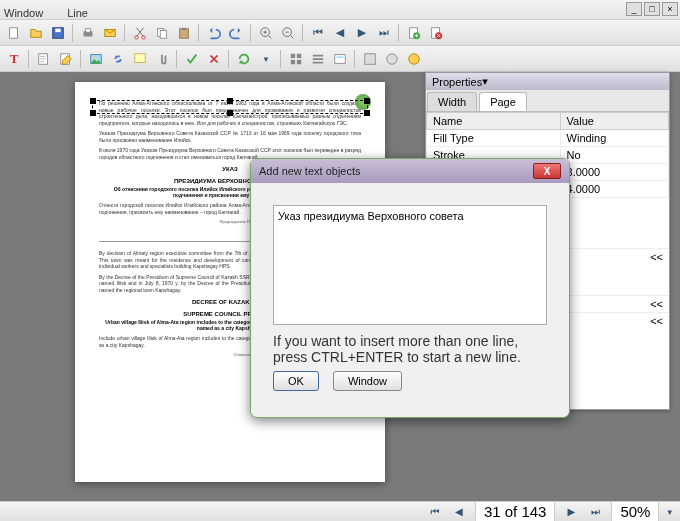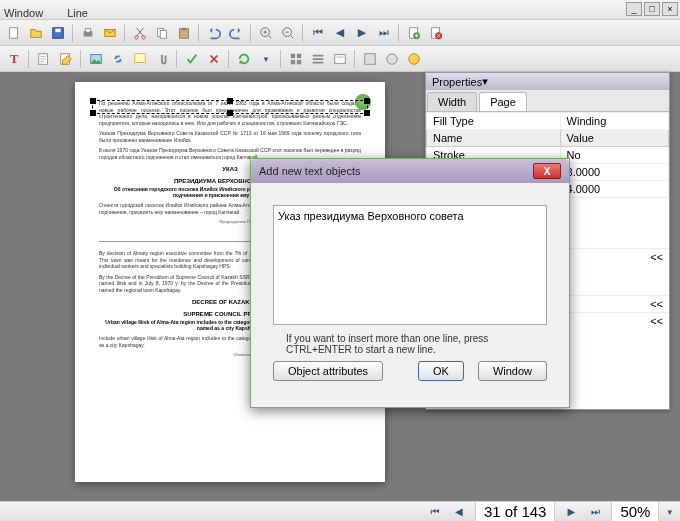--- a/index.html
+++ b/index.html
@@ -24,26 +24,26 @@
 .sig{font-size:4px;text-align:right;color:#555;margin:4px 0}
 .props{position:absolute;right:10px;top:72px;width:245px;background:#f0f0f0;border:1px solid #999;box-shadow:0 1px 4px rgba(0,0,0,.3)}
 .props-title{background:linear-gradient(#dde,#bbc);padding:2px 6px;font-size:11px;display:flex;justify-content:flex-start;align-items:center}
 .props-tabs{display:flex;background:#e8e8e8;border-bottom:1px solid #bbb}
 .ptab{padding:3px 10px;border:1px solid #bbb;border-bottom:none;background:#ddd;margin:2px 1px 0;border-radius:3px 3px 0 0}
 .ptab.active{background:#fff}
 .props-table{width:100%;border-collapse:collapse}
 .props-table th{background:#eee;text-align:left;padding:2px 6px;border:1px solid #ccc;font-weight:normal}
 .props-table td{padding:2px 6px;border:1px solid #eee;background:#fff}
 .extra-row{padding:2px 6px;background:#fff;border-top:1px solid #eee;display:flex;justify-content:space-between}
-.dialog{position:absolute;left:250px;top:158px;width:320px;background:#f0f0f0;border:1px solid #7a6;box-shadow:0 3px 12px rgba(0,0,0,.5);border-radius:0}
+.dialog{position:absolute;left:250px;top:158px;width:320px;background:#f0f0f0;border:1px solid #7a6;box-shadow:0 3px 12px rgba(0,0,0,.5);border-radius:7px}
 .dlg-title{background:linear-gradient(#c9bfd6,#a99bc0);padding:4px 8px;border-radius:4px 4px 0 0;display:flex;justify-content:space-between;align-items:center;color:#222}
 .dlg-close{width:28px;height:16px;background:linear-gradient(#e77,#c33);border:1px solid #822;border-radius:2px;color:#fff;display:flex;align-items:center;justify-content:center;font-size:10px;font-weight:bold}
 .dlg-body{padding:22px}
 .dlg-ta{width:100%;height:120px;border:1px solid #aaa;background:#fff;padding:4px;font-size:11px;resize:none}
-.dlg-hint{font-size:10px;color:#333;margin:6px 13px}
+.dlg-hint{font-size:14px;color:#333;margin:6px 0}
 .dlg-btns{display:flex;justify-content:space-between;align-items:center;padding:0 0 4px}
 .btn{padding:3px 14px;background:linear-gradient(#fefefe,#e0e0e0);border:1px solid #888;border-radius:3px}
 .btn.primary{border:1px solid #46a}
 .statusbar{position:absolute;bottom:0;left:0;right:0;height:20px;background:linear-gradient(#f4f4f4,#e0e0e0);border-top:1px solid #ccc;display:flex;align-items:center;justify-content:flex-end;padding:0 8px;gap:8px}
 .nav-btn{width:16px;height:14px;display:flex;align-items:center;justify-content:center;color:#357;font-size:10px}
 .status-field{border:1px solid #ccc;background:#fff;padding:1px 8px;font-size:15px}
 .chev{color:#357;font-size:9px}
 </style>
 </head>
 <body>
@@ -303,26 +303,26 @@
     <span>Properties</span>
     <span>▾</span>
   </div>
   <div class="props-tabs">
     <div class="ptab">Width</div>
     <div class="ptab active">Page</div>
   </div>
   <table class="props-table">
     <tbody>
         <tr>
+          <th>Name</th>
+          <th>Value</th>
+        </tr>
+    <tr>
           <td>Fill Type</td>
           <td>Winding</td>
-        </tr>
-    <tr>
-          <th>Name</th>
-          <th>Value</th>
         </tr>
     <tr>
           <td>Stroke</td>
           <td>No</td>
         </tr>
     <tr>
           <td>Line Width</td>
           <td>3.0000</td>
         </tr>
     <tr>
@@ -350,21 +350,20 @@
 
 <div class="dialog">
   <div class="dlg-title">
     <span>Add new text objects</span>
     <div class="dlg-close">X</div>
   </div>
   <div class="dlg-body">
     <textarea class="dlg-ta" style="">Указ президиума Верховного совета</textarea>
     <div class="dlg-hint">If you want to insert more than one line, press CTRL+ENTER to start a new line.</div>
     <div class="dlg-btns">
-      <button class="btn">Object attributes</button>
       <div style="display:flex;gap:14px">
         <button class="btn primary">OK</button>
         <button class="btn">Window</button>
       </div>
     </div>
   </div>
 </div>
 
 <div class="statusbar">
   <div class="nav-btn">⏮</div>

